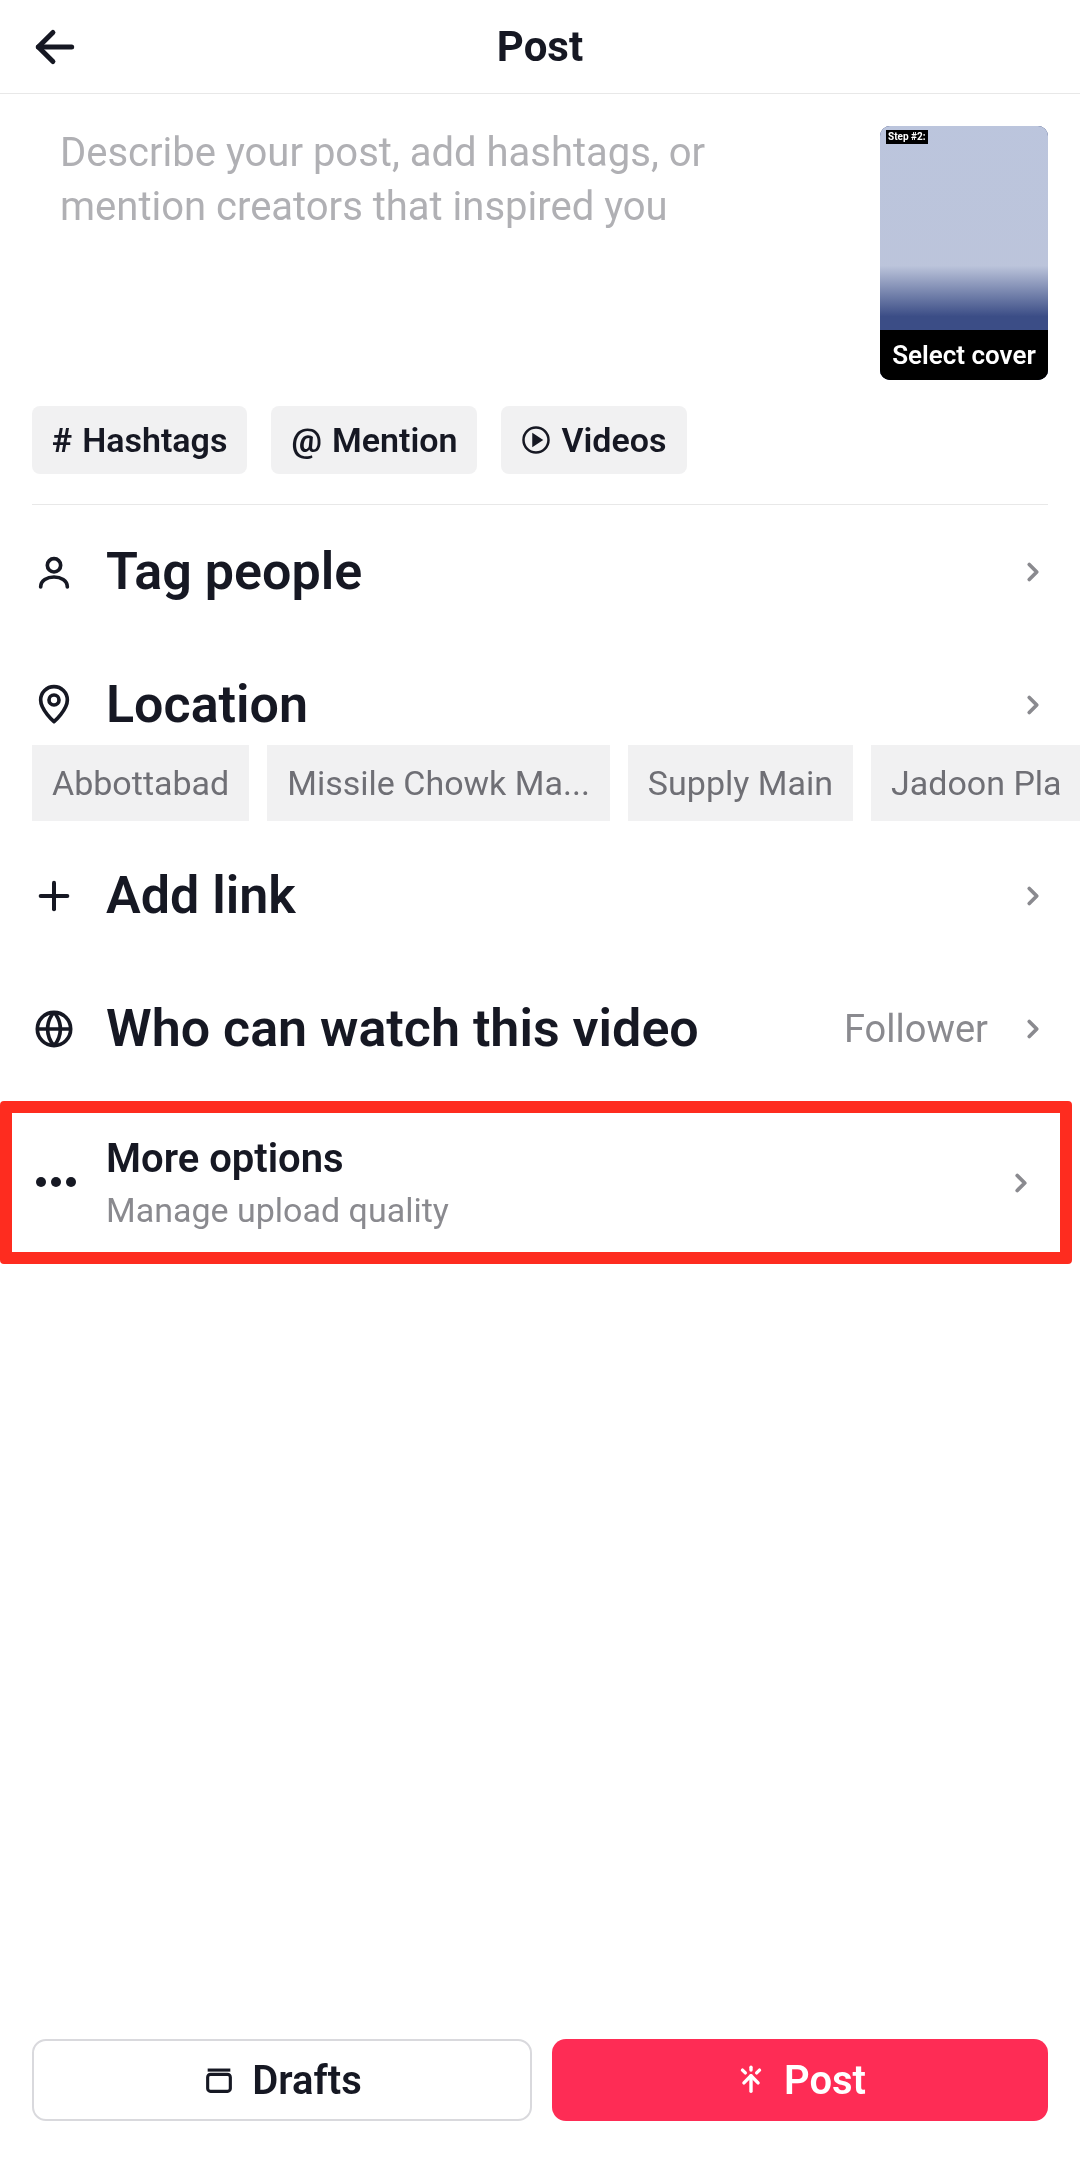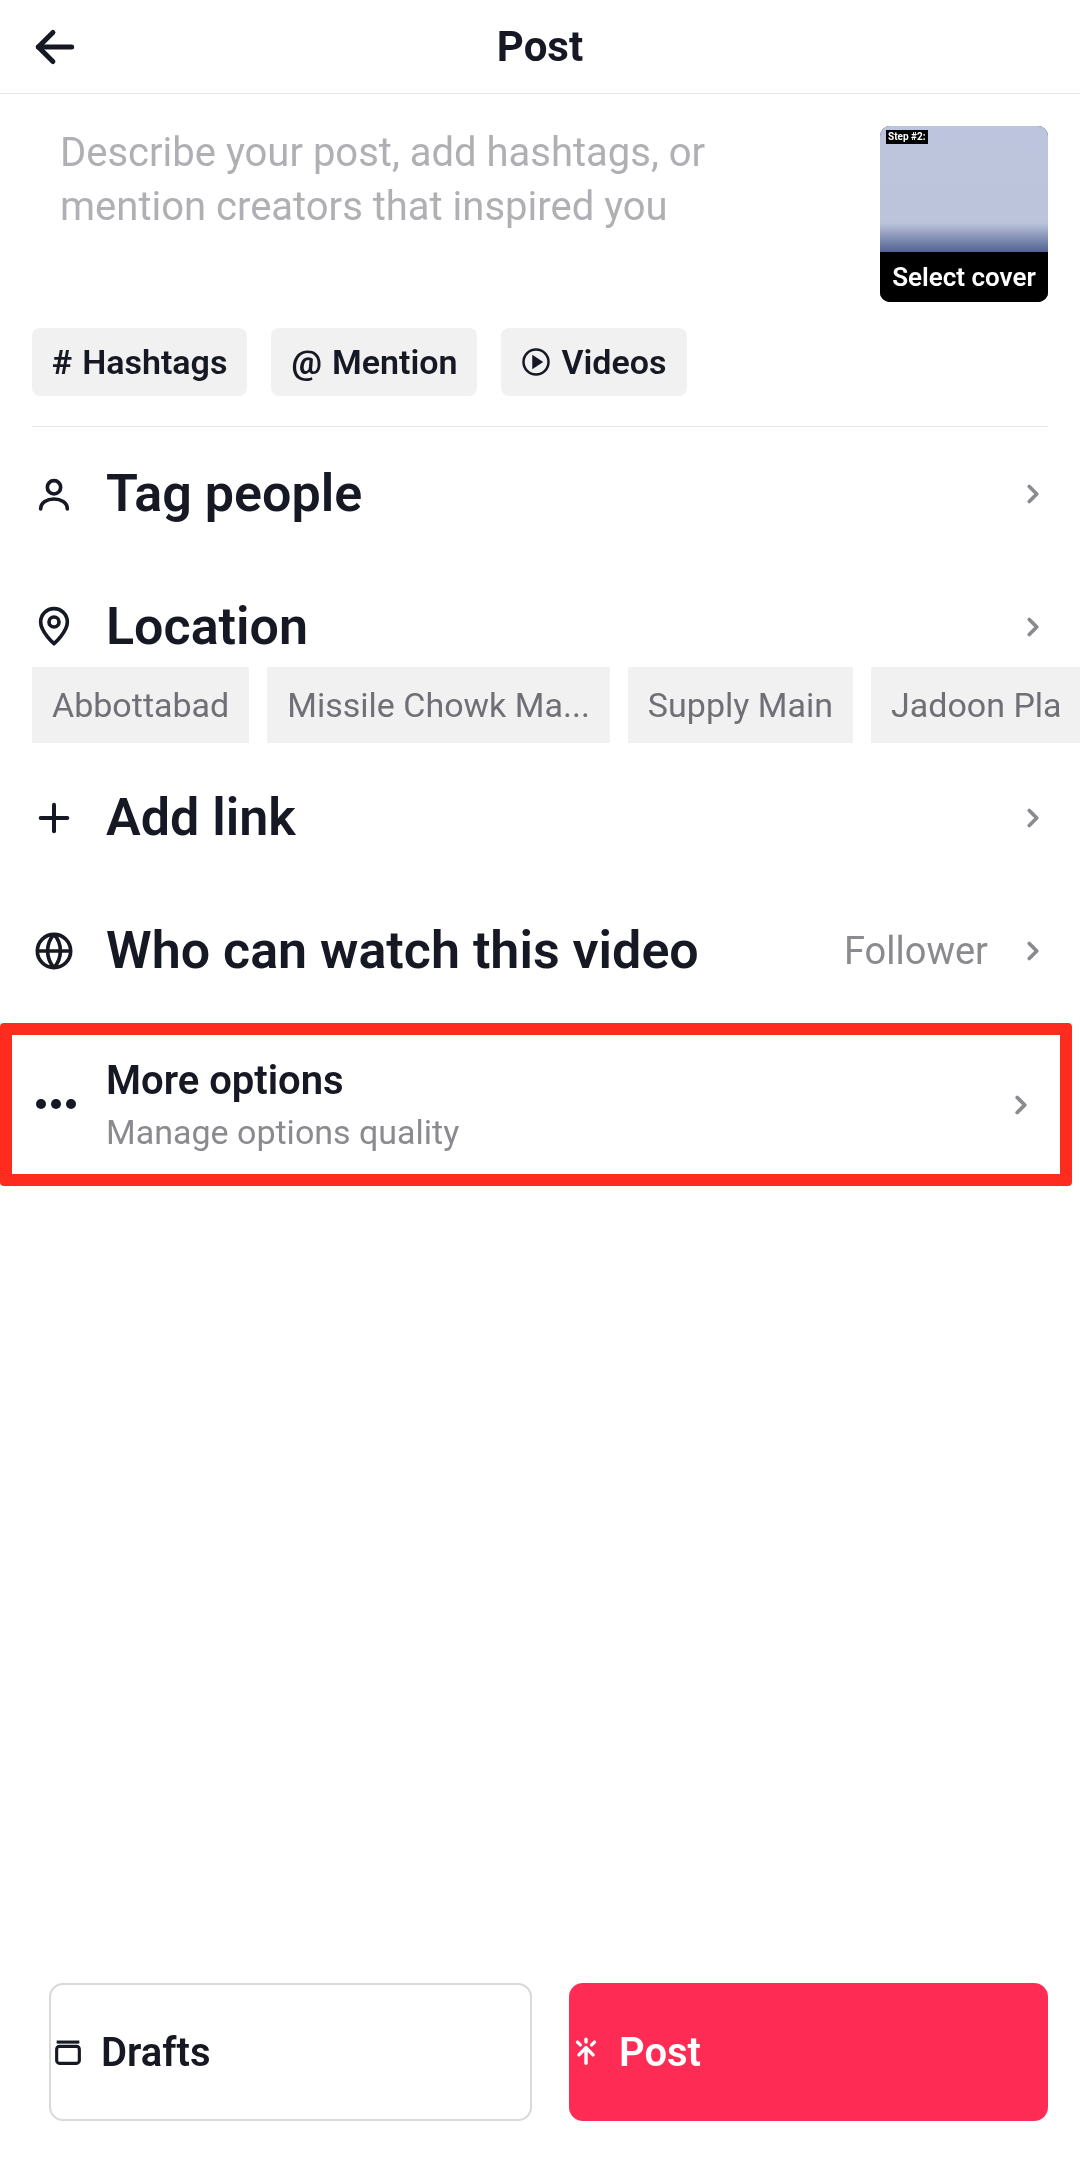--- a/index.html
+++ b/index.html
@@ -40,21 +40,21 @@
     margin-left: 28px;
   }
   .compose-text {
     flex: 1;
     font-size: 40px;
     color: #b0b0b4;
     line-height: 1.35;
   }
   .cover {
     width: 168px;
-    height: 176px;
+    height: 254px;
     border-radius: 10px;
     background: linear-gradient(180deg,#6e7696 0%, #cdd4e6 40%, #a8b4d2 70%, #2a386a 100%);
     position: relative;
     overflow: hidden;
     display: flex;
     flex-direction: column;
     justify-content: flex-end;
   }
   .cover-overlay {
     position: absolute;
@@ -148,29 +148,28 @@
 
   .bottom {
     position: absolute;
     left: 0; right: 0; bottom: 54px;
     display: flex;
     gap: 20px;
     padding: 0 32px;
   }
   .btn {
     flex: 1;
-    height: 138px;
+    height: 82px;
     border-radius: 14px;
     display: flex;
     align-items: center;
-    justify-content: flex-start;
+    justify-content: center;
     gap: 16px;
     font-size: 40px;
     font-weight: 600;
-    margin-left: 17px;
   }
   .btn-drafts {
     border: 2px solid #d9d9dd;
     background: #fff;
     color: #161823;
   }
   .btn-post {
     background: #fe2c55;
     color: #fff;
   }
@@ -284,21 +283,21 @@
   <div class="more-inner">
     <div class="icon">
       <svg width="40" height="12" viewBox="0 0 24 6">
           <circle cx="3" cy="3" r="3" fill="#161823"></circle>
           <circle cx="12" cy="3" r="3" fill="#161823"></circle>
           <circle cx="21" cy="3" r="3" fill="#161823"></circle>
         </svg>
     </div>
     <div class="more-text">
       <div class="more-title">More options</div>
-      <div class="more-sub">Manage options quality</div>
+      <div class="more-sub">Manage upload quality</div>
     </div>
     <svg class="chevron" width="30" height="30" viewBox="0 0 24 24" fill="none" stroke="currentColor" stroke-width="3" stroke-linecap="round" stroke-linejoin="round">
         <polyline points="9 6 15 12 9 18"></polyline>
       </svg>
   </div>
 </div>
 
 <div class="bottom">
   <div class="btn btn-drafts">
     <svg width="34" height="34" viewBox="0 0 24 24" fill="none" stroke="#161823" stroke-width="2.2">

